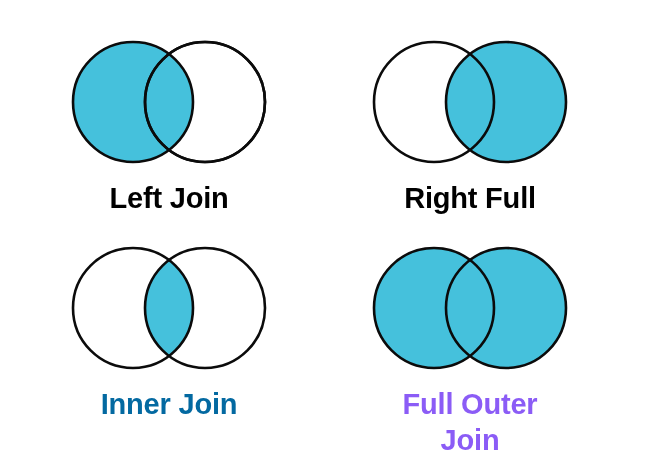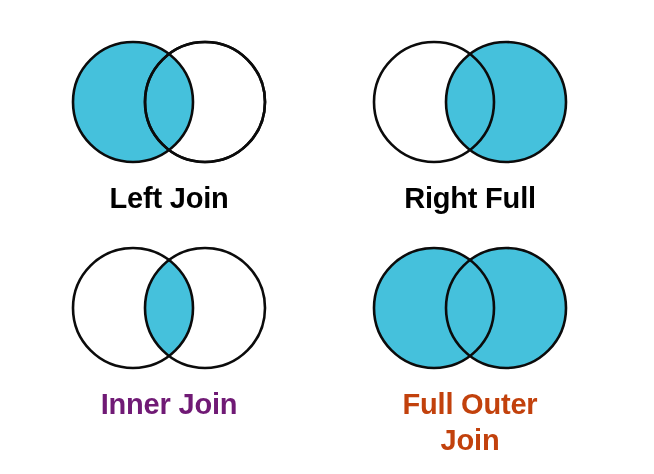--- a/index.html
+++ b/index.html
@@ -103,27 +103,27 @@
         <clipPath id="clip-ij-left">
             <circle cx="86" cy="68" r="60"></circle>
           </clipPath>
       </defs>
       <g clip-path="url(#clip-ij-left)">
         <circle class="venn-fill" cx="158" cy="68" r="60" style="fill: rgb(69, 193, 220);"></circle>
       </g>
       <circle class="venn-outline" cx="86" cy="68" r="60" style="stroke: rgb(11, 11, 11); stroke-width: 2.6;"></circle>
       <circle class="venn-outline" cx="158" cy="68" r="60" style="stroke: rgb(11, 11, 11); stroke-width: 2.6;"></circle>
     </svg>
-    <div class="venn-label" style="color: #701a75;">Inner Join</div>
+    <div class="venn-label" style="color: #0369a1;">Inner Join</div>
   </div>
 
   <div class="cell cell-br">
     <svg class="venn" viewBox="0 0 244 136" aria-hidden="true">
       <circle class="venn-fill" cx="86" cy="68" r="60" style="fill: rgb(69, 193, 220);"></circle>
       <circle class="venn-fill" cx="158" cy="68" r="60" style="fill: rgb(69, 193, 220);"></circle>
       <circle class="venn-outline" cx="86" cy="68" r="60" style="stroke: rgb(11, 11, 11); stroke-width: 2.6;"></circle>
       <circle class="venn-outline" cx="158" cy="68" r="60" style="stroke: rgb(11, 11, 11); stroke-width: 2.6;"></circle>
     </svg>
-    <div class="venn-label" style="color: #c2410c;">Full Outer
+    <div class="venn-label" style="color: #8b5cf6;">Full Outer
 Join</div>
   </div>
 
 </div>
 
 </body></html>

